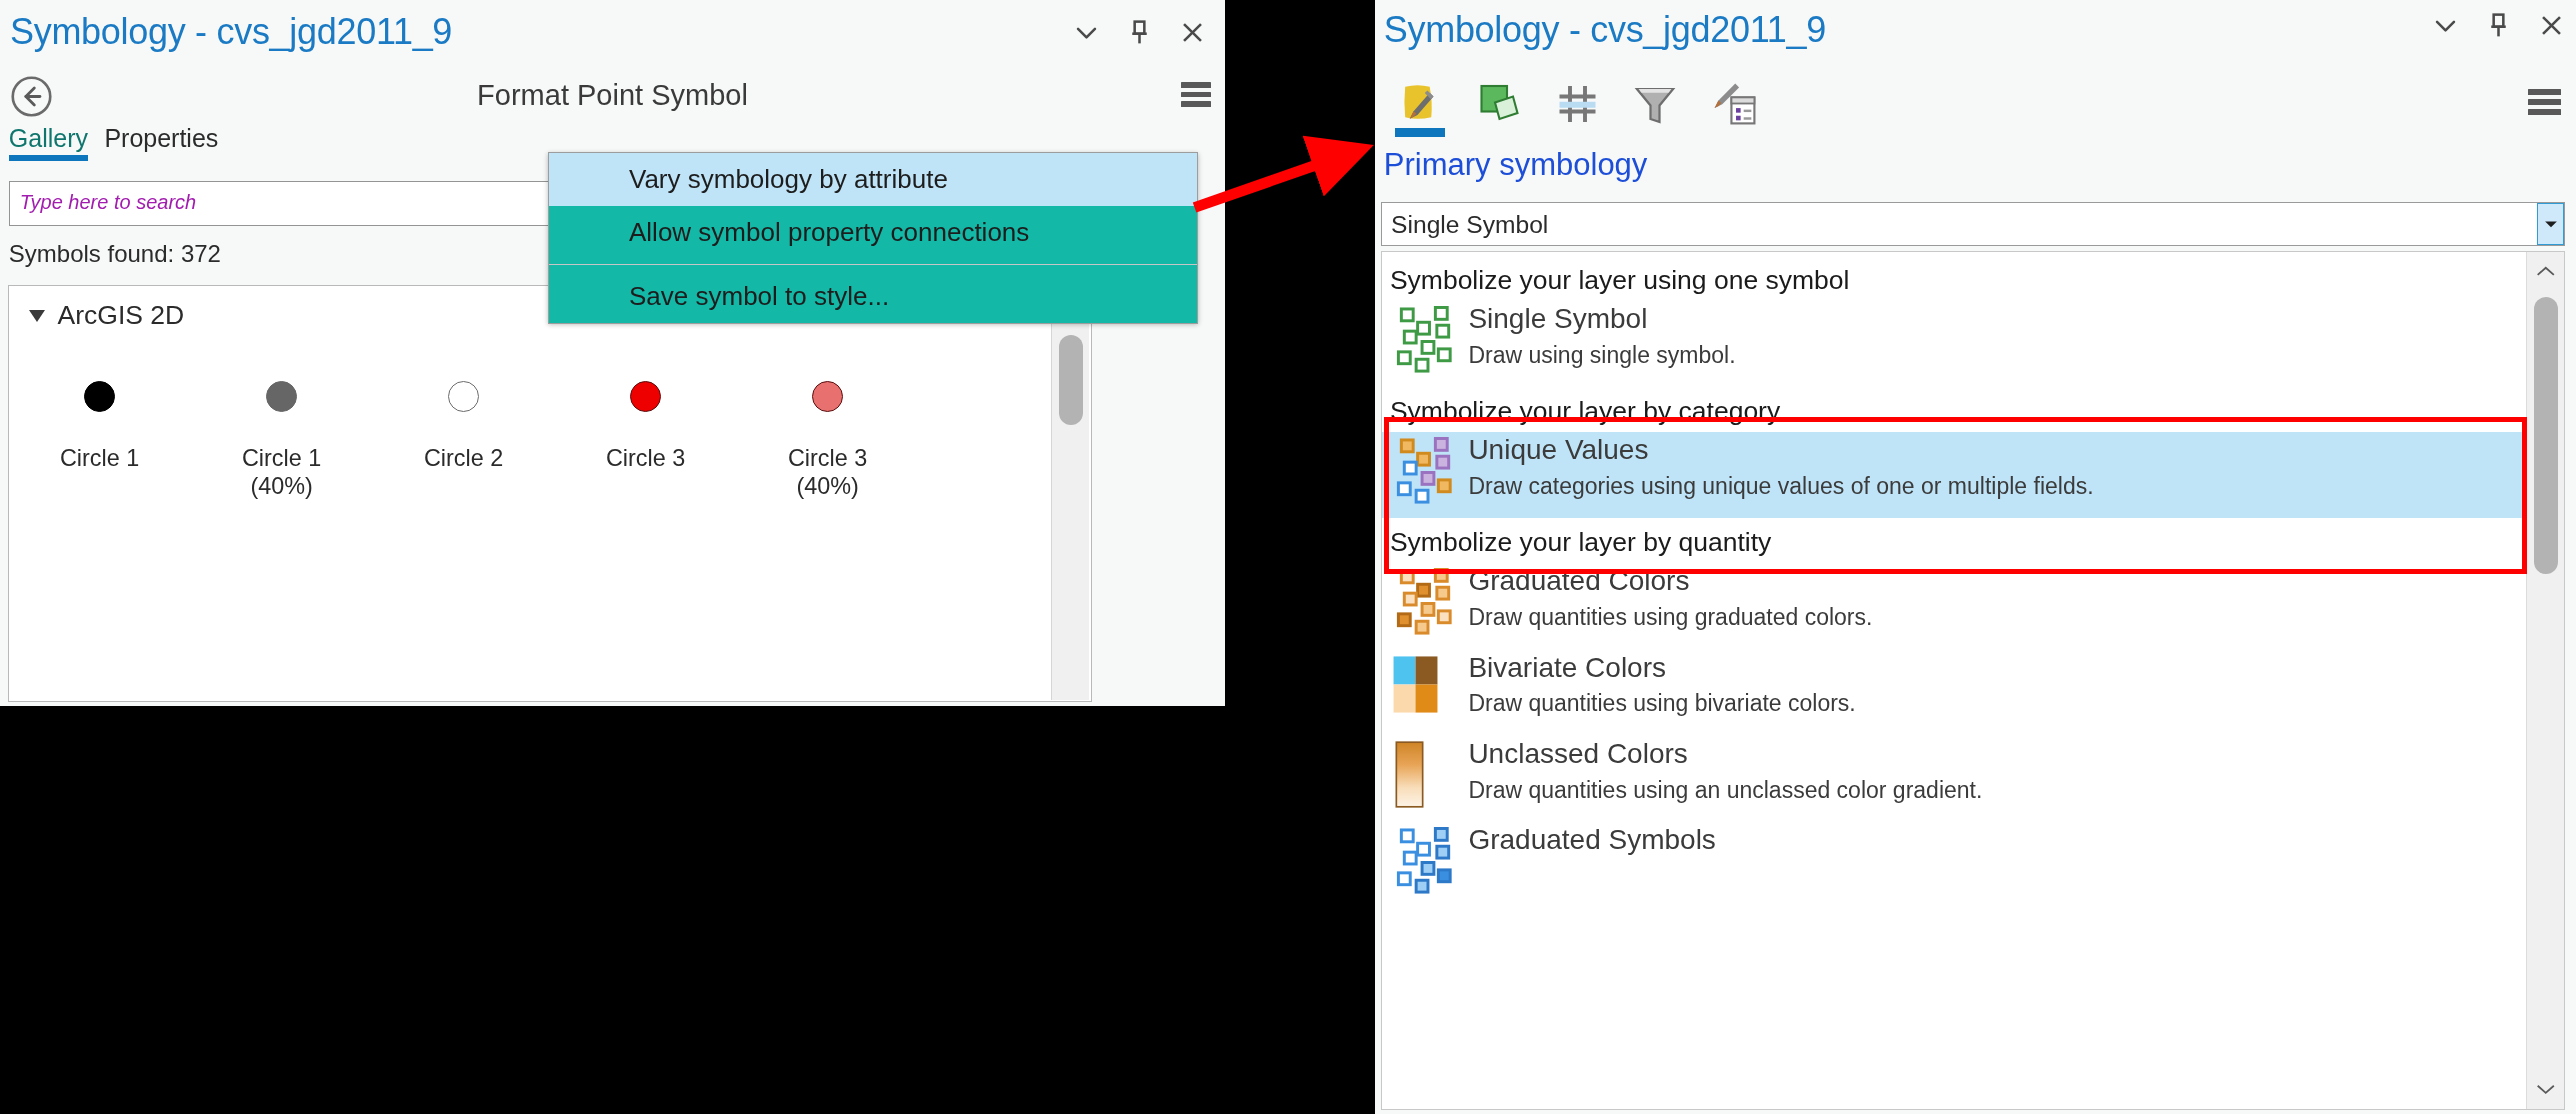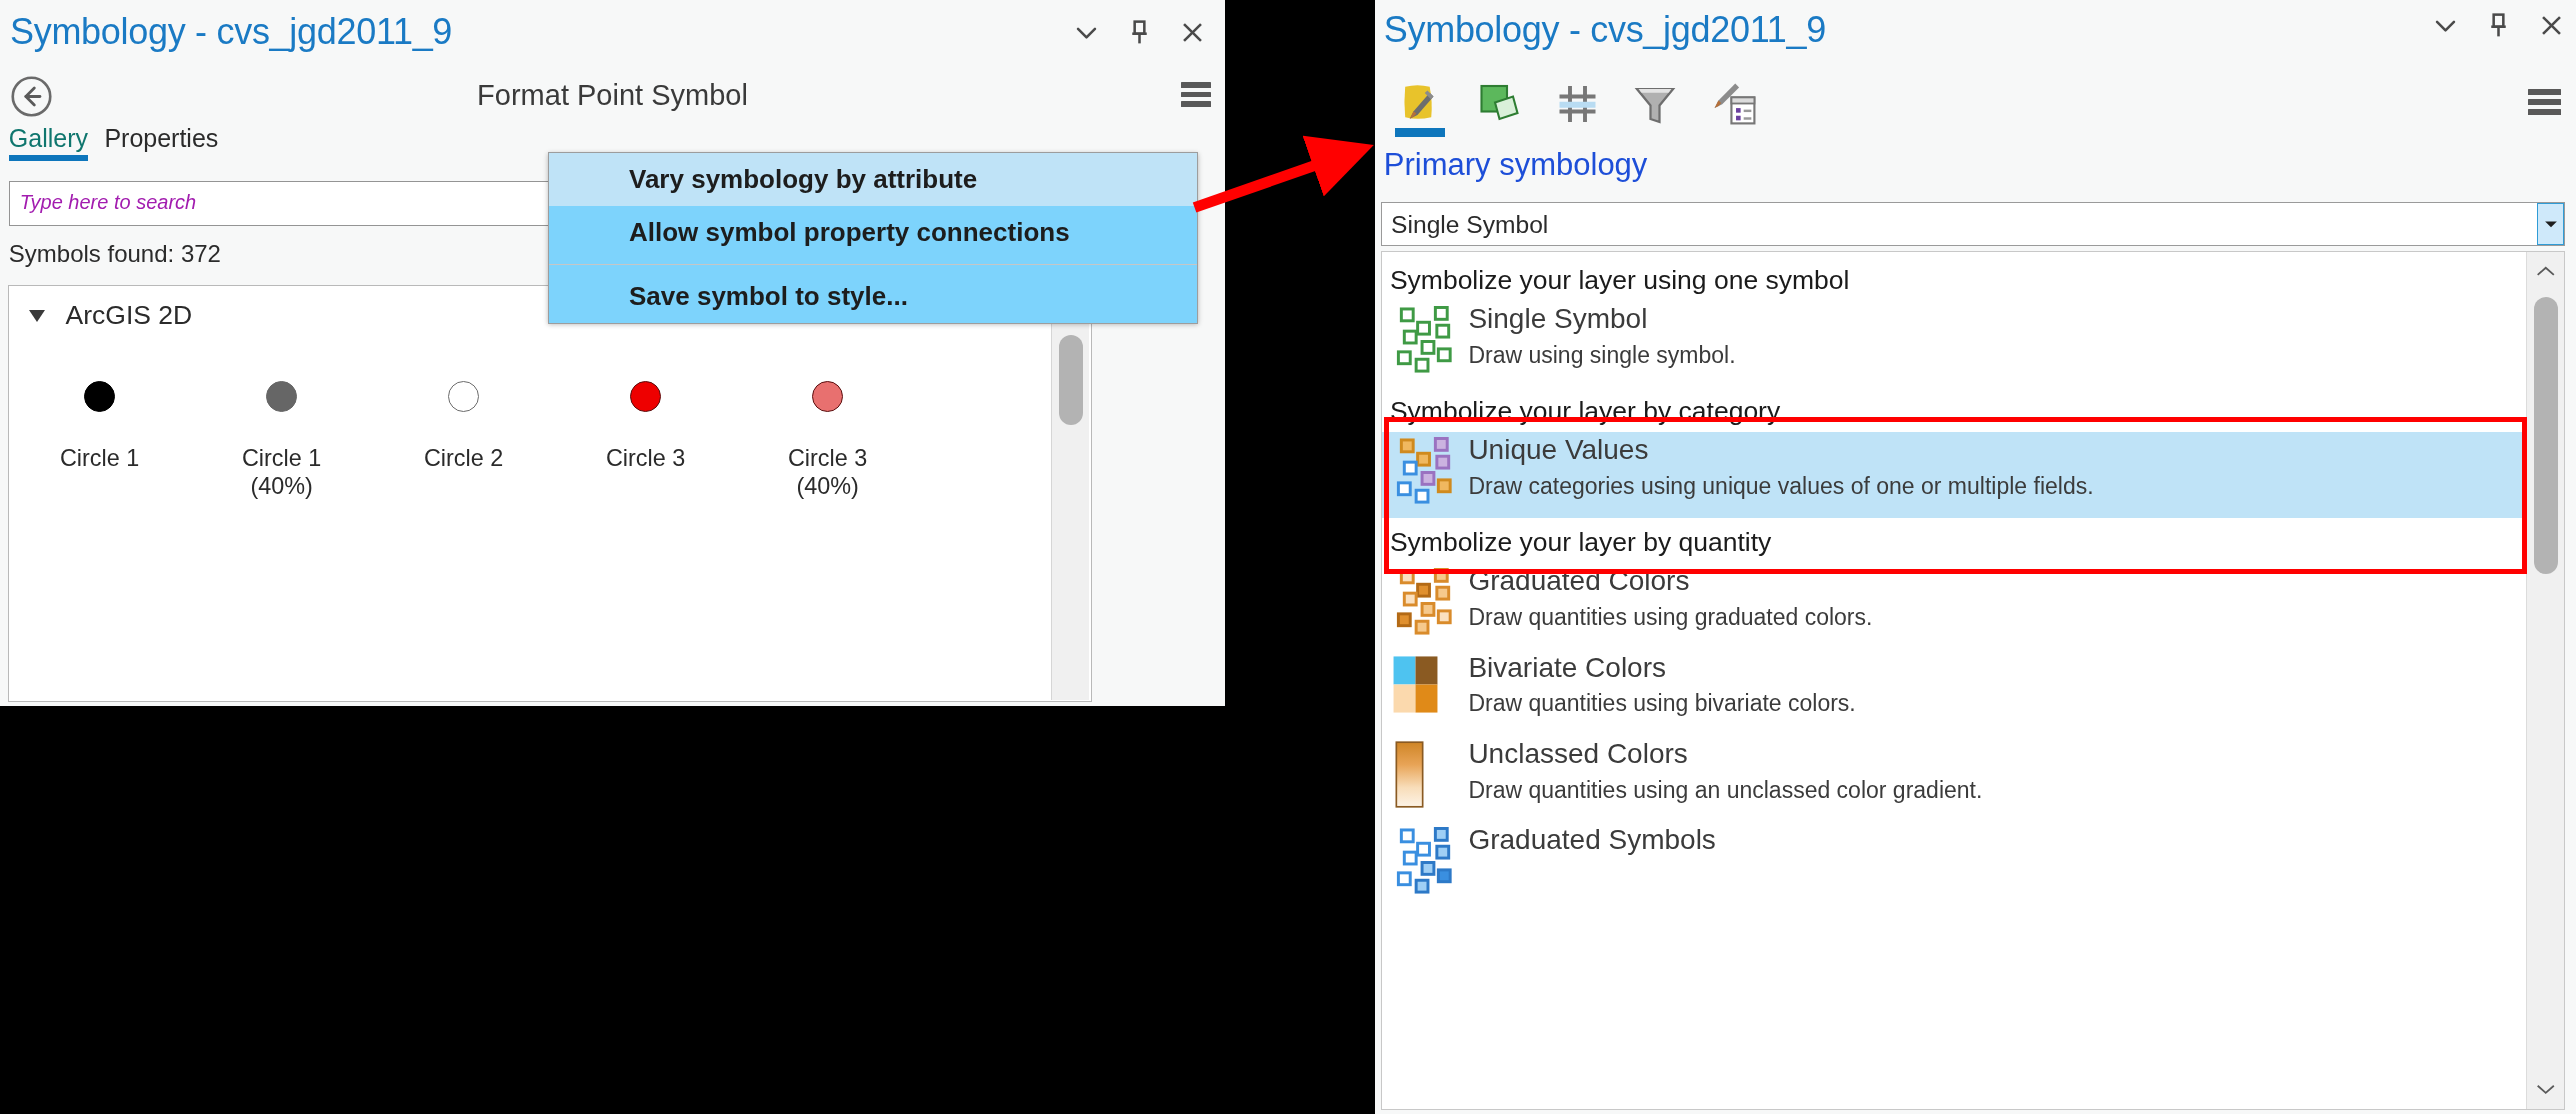--- a/index.html
+++ b/index.html
@@ -32,38 +32,38 @@
   .lp-search{position:absolute;left:8.8px;top:181px;width:1086px;height:45px;background:#fff;
              border:1.3px solid #949494;box-sizing:border-box;}
   .lp-search-ph{position:absolute;left:10px;top:8.8px;font-size:20px;font-style:italic;color:#a21caf;}
 
   .lp-found{position:absolute;left:8.8px;top:240px;font-size:24px;color:#2b2b2b;}
 
   .lp-gallery{position:absolute;left:7.6px;top:285px;width:1084px;height:417px;background:#fff;
               border:1.3px solid #b9b9b9;box-sizing:border-box;overflow:hidden;}
   .lp-gallery-inner{position:relative;width:100%;height:100%;}
   .gal-group{position:absolute;left:20px;top:14px;font-size:26.5px;color:#2b2b2b;display:flex;
-             align-items:center;gap:21px;}
+             align-items:center;gap:13px;}
   .chev-d{display:inline-block;width:0;height:0;border-left:8.8px solid transparent;
           border-right:8.8px solid transparent;border-top:12px solid #3a3a3a;}
   .gal-row{position:absolute;left:0;top:76px;width:1036px;display:flex;}
   .gal-item{width:182px;display:flex;flex-direction:column;align-items:center;}
   .gal-swatch{height:69px;display:flex;align-items:center;justify-content:center;}
   .dot{border-radius:50%;display:block;}
   .gal-label{margin-top:14px;font-size:23.4px;color:#2b2b2b;text-align:center;line-height:1.18;}
 
   .lp-gal-sb{position:absolute;right:1.3px;top:1.3px;width:37px;bottom:1.3px;background:#f0f0f0;
              border-left:0.6px solid #d6d6d6;}
   .sb-arrow{height:38px;display:flex;align-items:center;justify-content:center;}
   .lp-gal-thumb{position:absolute;left:6.3px;top:48px;width:24px;height:90px;background:#b3b3b3;
                 border-radius:12px;}
 
   
-  .ctx{position:absolute;left:548px;top:152px;width:648px;background:#7dd3fc;
-       border:0.6px solid #9d9d9d;box-shadow:0 1.3px 5px rgba(0,0,0,.28);z-index:40;font-weight:bold;}
+  .ctx{position:absolute;left:548px;top:152px;width:648px;background:#14b8a6;
+       border:0.6px solid #9d9d9d;box-shadow:0 1.3px 5px rgba(0,0,0,.28);z-index:40;}
   .ctx-item{height:53px;display:flex;align-items:center;padding-left:80px;font-size:26px;color:#1d1d1d;
             box-sizing:border-box;}
   .ctx-item.hl{background:#bfe3f7;}
   .ctx-sep{height:0.6px;background:#c6c6c6;margin:5px 0;}
 
   
   .arrow-svg{position:absolute;left:1187px;top:114px;width:189px;height:114px;z-index:60;}
 
   
   .right-panel{position:absolute;left:1375px;top:0;width:1201px;height:1114px;background:#f7f8f8;

